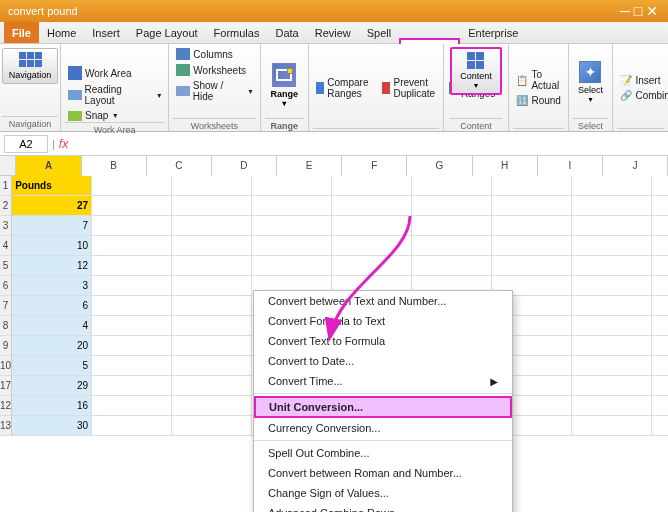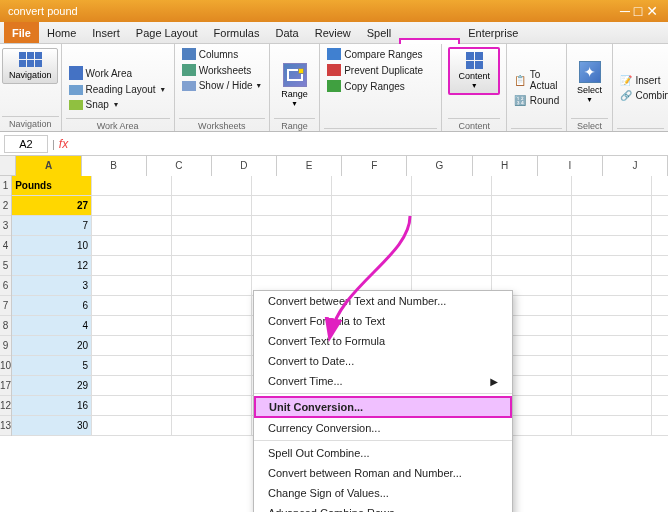--- a/index.html
+++ b/index.html
@@ -292,35 +292,35 @@
       </div>
       <div class="ribbon-row-btn">
         <div style="width:14px;height:10px;background:#80a0d0;display:inline-block;"></div>
         <span>Show / Hide</span>
         <span style="font-size:8px;margin-left:1px;">▾</span>
       </div>
     </div>
     <div class="ribbon-group-label">Worksheets</div>
   </div>
 
-  <div style="display:flex;flex-direction:column;border-right:1px solid #ccc;padding:9px 4px 0 4px;width:55px;align-items:center;justify-content:space-between;">
+  <div style="display:flex;flex-direction:column;border-right:1px solid #ccc;padding:9px 4px 0 4px;width:55px;align-items:center;justify-content:space-between;font-weight:bold;">
     <div style="display:flex;flex-direction:column;align-items:center;cursor:pointer;flex:1;justify-content:center;">
       <div style="width:24px;height:24px;background:linear-gradient(135deg,#5080c0,#8080d0);border:1px solid #8080c0;display:flex;align-items:center;justify-content:center;">
         <div style="width:16px;height:12px;border:2px solid #fff;position:relative;">
           <div style="width:6px;height:6px;background:#ffd700;position:absolute;top:-3px;right:-3px;border:1px solid #888;"></div>
         </div>
       </div>
       <span style="font-size:9px;margin-top:2px;">Range</span>
       <span style="font-size:8px;">▾</span>
     </div>
     <div class="ribbon-group-label" style="width:100%;">Range</div>
   </div>
 
   <div style="display:flex;flex-direction:column;border-right:1px solid #ccc;padding:3px 4px 0 4px;width:135px;">
-    <div style="display:flex;flex-direction:column;gap:2px;flex:1;">
+    <div style="display:flex;gap:2px;flex:1;">
       <div class="ribbon-row-btn">
         <div style="width:14px;height:12px;background:#4080d0;display:inline-block;"></div>
         <span>Compare Ranges</span>
       </div>
       <div class="ribbon-row-btn">
         <div style="width:14px;height:12px;background:#d04040;display:inline-block;"></div>
         <span>Prevent Duplicate</span>
       </div>
       <div class="ribbon-row-btn">
         <div style="width:14px;height:12px;background:#40a040;display:inline-block;"></div>

